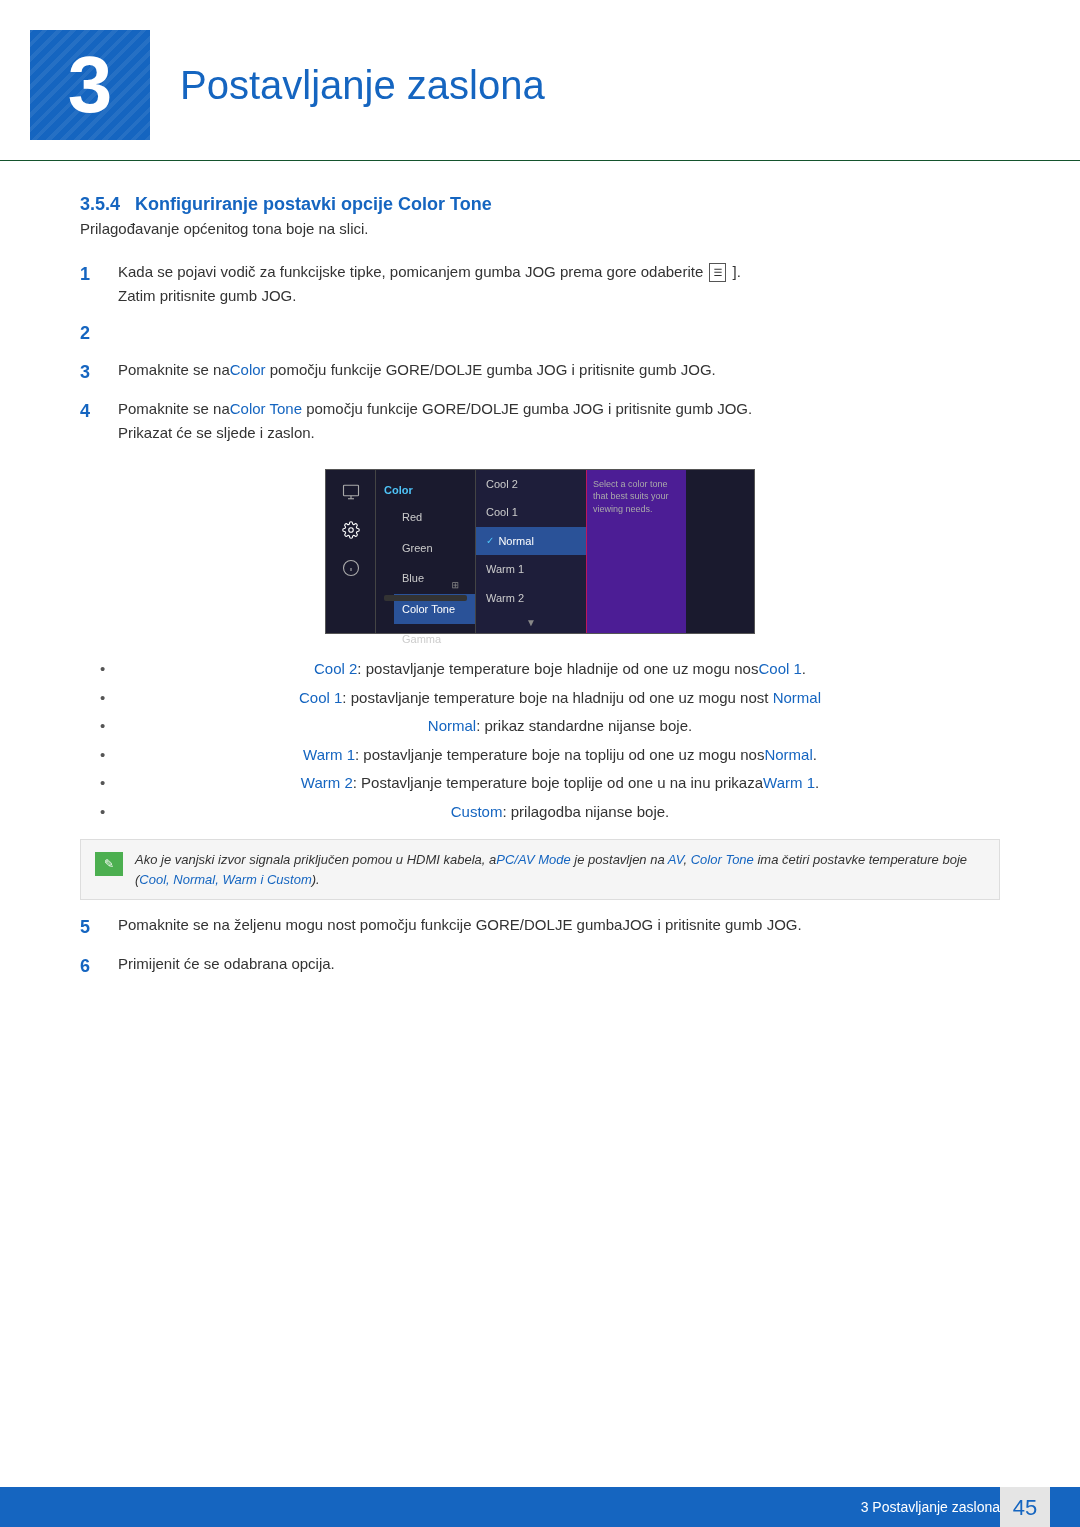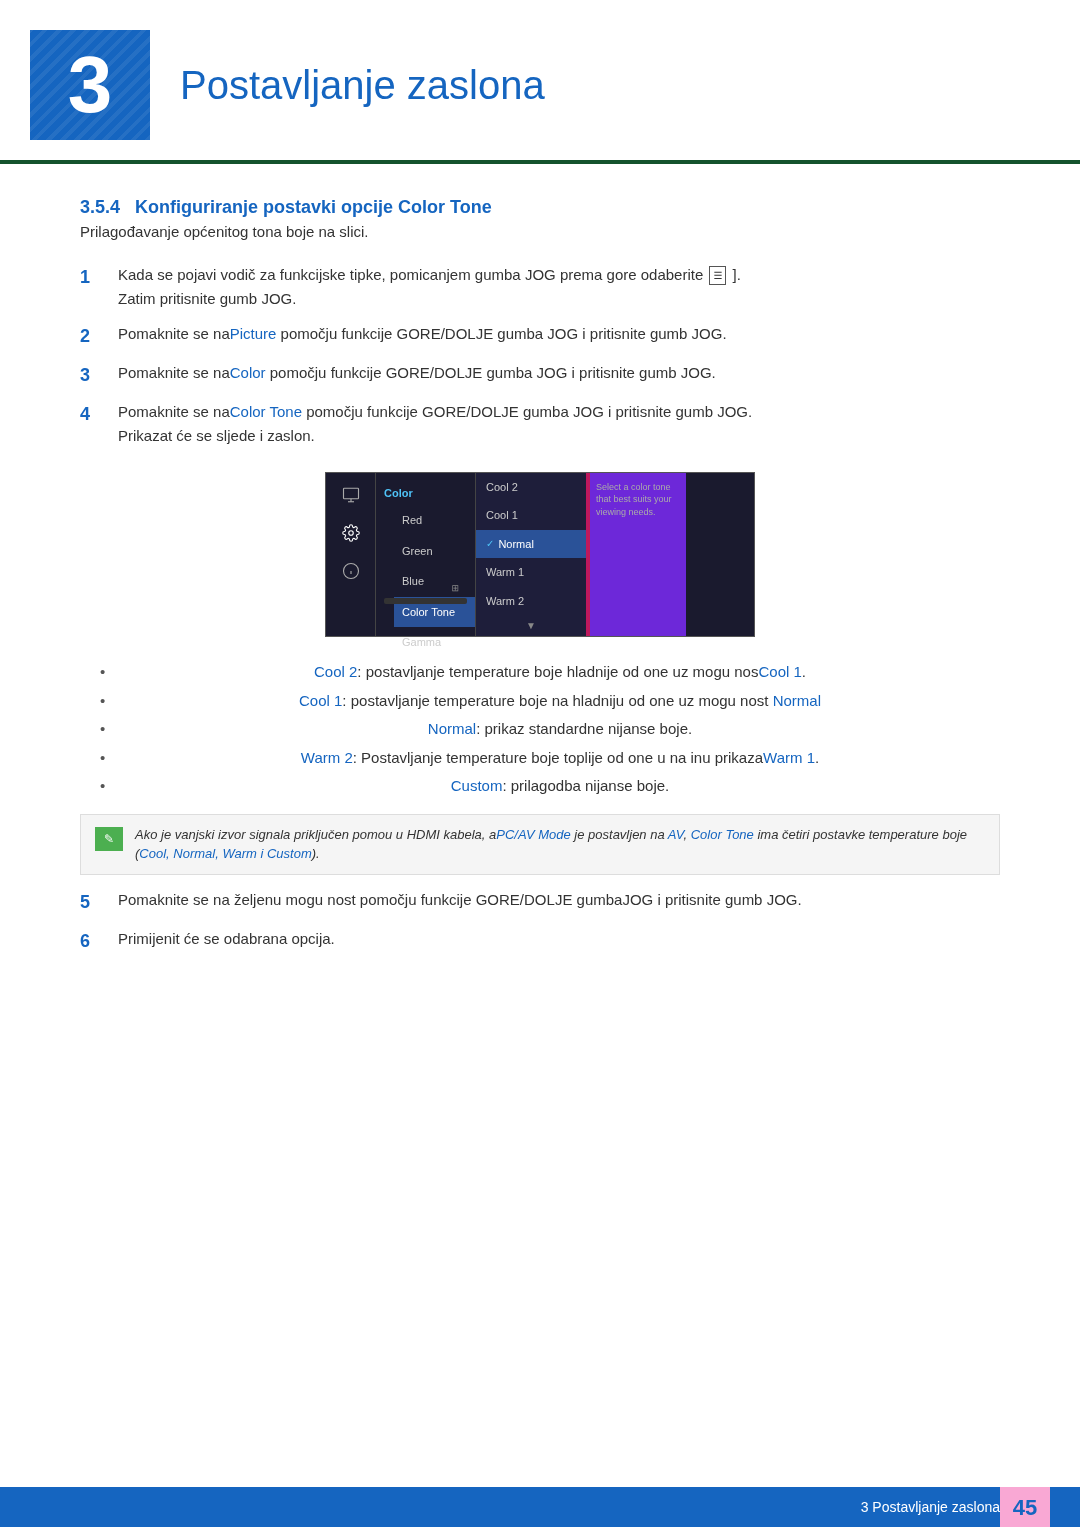--- a/index.html
+++ b/index.html
@@ -12,21 +12,21 @@
       color: #333;
       font-size: 15px;
       line-height: 1.5;
     }
 
     
     .page-header {
       display: flex;
       align-items: center;
       padding: 30px 60px 20px 30px;
-      border-bottom: 4px solid #14532d;
+      border-bottom: 1px solid #14532d;
       margin-bottom: 30px;
     }
     .chapter-number-box {
       background: #1565c0;
       color: white;
       font-size: 80px;
       font-weight: bold;
       width: 120px;
       height: 110px;
       display: flex;
@@ -194,24 +194,24 @@
       font-size: 10px;
     }
     .ui-submenu-arrow {
       display: flex;
       justify-content: center;
       color: #888;
       font-size: 10px;
       padding: 3px;
     }
     .ui-info-panel {
-      background: #6d28d9;
+      background: #4c1d95;
       width: 100px;
       padding: 8px 6px;
-      border-left: 4px solid #be185d;
+      border-left: 1px solid #be185d;
     }
     .ui-info-text {
       font-size: 9px;
       color: #aaa;
       line-height: 1.4;
     }
 
     
     .bullet-list {
       list-style: none;
@@ -277,24 +277,24 @@
       justify-content: flex-end;
       padding: 0 30px;
     }
     .footer-left-text {
       position: absolute;
       right: 80px;
       color: white;
       font-size: 14px;
     }
     .footer-page-number {
-      background: #f9a8d4;
+      background: #e5e5e5;
       color: #1565c0;
       font-size: 22px;
-      font-weight: bold;
+      font-weight: normal;
       width: 50px;
       height: 40px;
       display: flex;
       align-items: center;
       justify-content: center;
     }
 
     .colored { color: #1565c0; }
   </style>
 </head>
@@ -322,23 +322,20 @@
     <div class="step-text">
       Kada se pojavi vodič za funkcijske tipke, pomicanjem gumba JOG prema gore odaberite
       <span class="icon-inline">☰</span>
       ].
       <div class="step-sub">Zatim pritisnite gumb JOG.</div>
     </div>
   </div>
 
   <div class="step">
     <span class="step-number">2</span>
-    <div class="step-text">
-      Pomaknite se na<span class="colored">Picture</span> pomočju funkcije GORE/DOLJE gumba JOG i pritisnite gumb JOG.
-    </div>
   </div>
 
   <div class="step">
     <span class="step-number">3</span>
     <div class="step-text">
       Pomaknite se na<span class="colored">Color</span> pomočju funkcije GORE/DOLJE gumba JOG i pritisnite gumb JOG.
     </div>
   </div>
 
   <div class="step">
@@ -415,20 +412,23 @@
     <li>
       <span class="colored">Cool 2</span>: postavljanje temperature boje hladnije od one uz mogu nos<span class="colored">Cool 1</span>.
     </li>
     <li>
       <span class="colored">Cool 1</span>: postavljanje temperature boje na hladniju od one uz mogu nost <span class="colored">Normal</span>
     </li>
     <li>
       <span class="colored">Normal</span>: prikaz standardne nijanse boje.
     </li>
     <li>
+      <span class="colored">Warm 1</span>: postavljanje temperature boje na topliju od one uz mogu nos<span class="colored">Normal</span>.
+    </li>
+    <li>
       <span class="colored">Warm 2</span>: Postavljanje temperature boje toplije od one u na inu prikaza<span class="colored">Warm 1</span>.
     </li>
     <li>
       <span class="colored">Custom</span>: prilagodba nijanse boje.
     </li>
   </ul>
 
   <div class="note-box">
     <div class="note-icon">✎</div>
     <div class="note-text">

